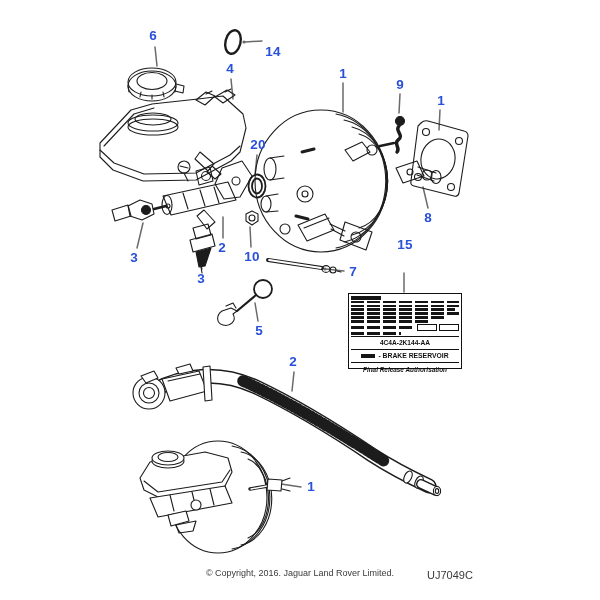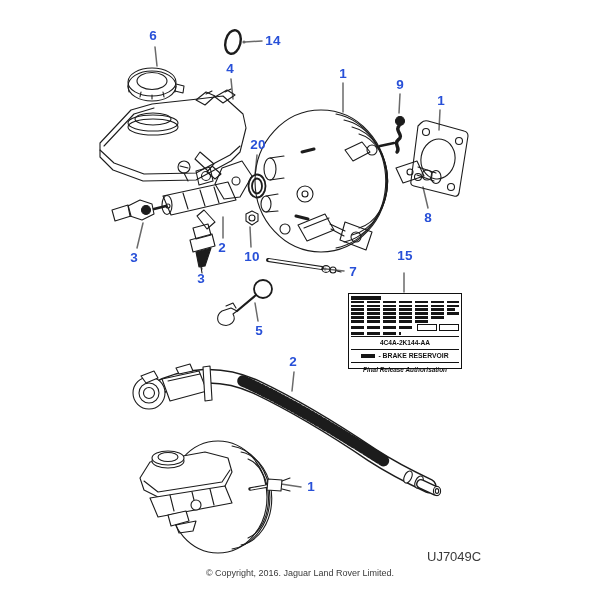--- a/index.html
+++ b/index.html
@@ -1,21 +1,21 @@
 <!DOCTYPE html>
 <html><head>
 <meta charset="utf-8">
 <style>
   html,body{margin:0;padding:0;background:#fff;}
   .stage{position:relative;width:600px;height:600px;background:#ffffff;overflow:hidden;
          font-family:"Liberation Sans", sans-serif;}
   .stage svg{position:absolute;left:0;top:0;}
   .callout{position:absolute;transform:translate(-50%,-50%);color:#2850d8;font-weight:bold;
            font-size:13.5px;line-height:1;letter-spacing:.2px;cursor:pointer;}
-  .figcode{position:absolute;left:427px;top:549px;font-size:13px;color:#3a3a3a;}
+  .figcode{position:absolute;left:427px;top:569px;font-size:11px;color:#3a3a3a;}
   .copyright{position:absolute;left:50%;top:568px;transform:translateX(-50%);
              font-size:9px;color:#3a3a3a;white-space:nowrap;}
   
   .sticker{position:absolute;left:348px;top:293px;width:114px;height:76px;
            border:1.2px solid #111;background:#fff;box-sizing:border-box;padding:1px 2px 0 2px;}
   .greek{background:repeating-linear-gradient(90deg,#151515 0 13px,rgba(0,0,0,0) 13px 16px);
          height:2.8px;margin:1.1px 0;}
   .greek.solid{background:#151515;}
   .strow{display:flex;align-items:center;gap:2px;}
   .stbox{border:1px solid #111;height:5px;flex:0 0 18px;}
@@ -221,34 +221,34 @@
       <path d="M168,515 L186,511 L189,521 L171,526 Z" fill="#ffffff"></path>
       <path d="M176,525 L196,521 L193,531 L179,533 Z"></path>
       <path d="M250,489 L268,486" stroke-width="3.4"></path>
       <path d="M251,489 L267,486" stroke="#ffffff" stroke-width="1.4"></path>
       <path d="M268,479 L282,480 L281,491 L267,490 Z" fill="#ffffff"></path>
       <path d="M282,481 L290,478 M282,489 L290,491"></path>
     </g>
   </svg>
 
   <div class="callout" style="left:153px;top:36px">6</div>
-  <div class="callout" style="left:273px;top:41px">14</div>
+  <div class="callout" style="left:273px;top:52px">14</div>
   <div class="callout" style="left:230px;top:69px">4</div>
   <div class="callout" style="left:343px;top:74px">1</div>
   <div class="callout" style="left:400px;top:85px">9</div>
   <div class="callout" style="left:441px;top:101px">1</div>
   <div class="callout" style="left:258px;top:145px">20</div>
   <div class="callout" style="left:428px;top:218px">8</div>
   <div class="callout" style="left:222px;top:248px">2</div>
   <div class="callout" style="left:134px;top:258px">3</div>
   <div class="callout" style="left:201px;top:279px">3</div>
   <div class="callout" style="left:252px;top:257px">10</div>
   <div class="callout" style="left:353px;top:272px">7</div>
   <div class="callout" style="left:259px;top:331px">5</div>
-  <div class="callout" style="left:405px;top:256px">15</div>
+  <div class="callout" style="left:405px;top:245px">15</div>
   <div class="callout" style="left:293px;top:362px">2</div>
   <div class="callout" style="left:311px;top:487px">1</div>
 
   <div class="sticker">
     <div class="greek solid" style="width:30px;height:3.5px"></div>
     <div class="greek" style="width:100%"></div>
     <div class="greek" style="width:100%"></div>
     <div class="greek" style="width:96%"></div>
     <div class="greek" style="width:100%"></div>
     <div class="greek" style="width:88%"></div>

